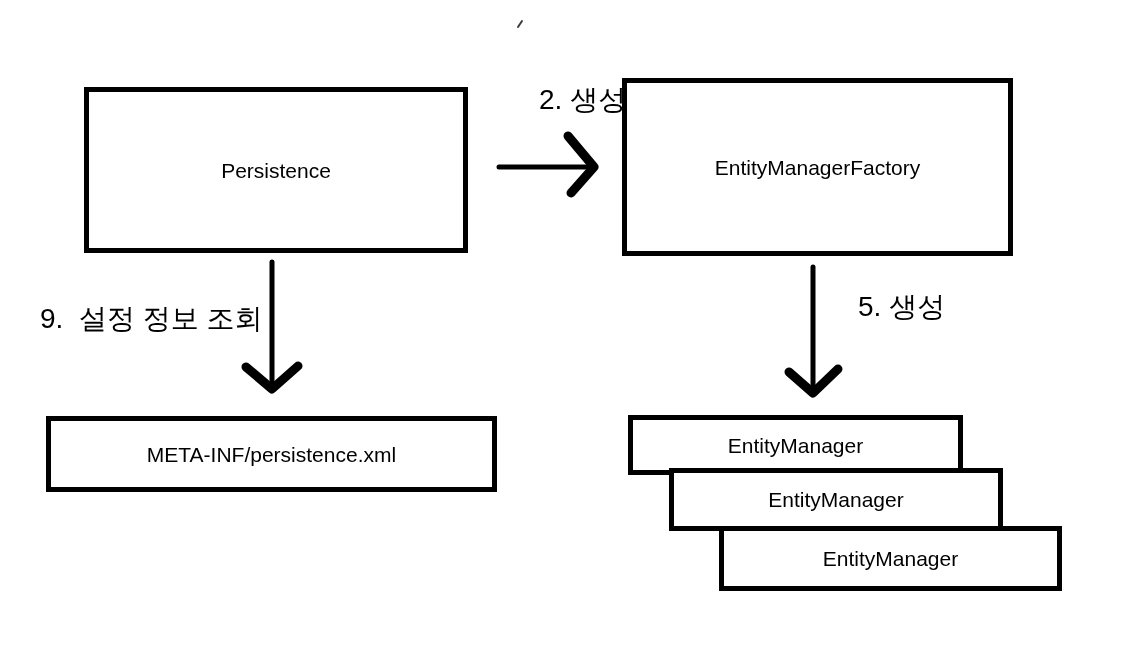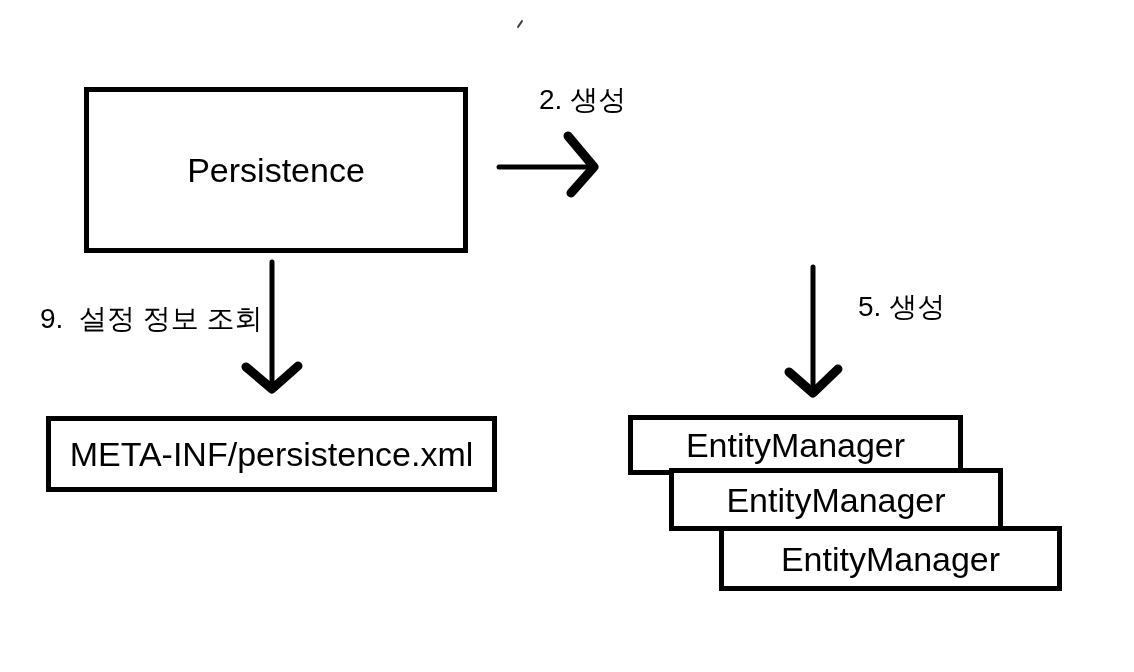--- a/index.html
+++ b/index.html
@@ -21,21 +21,21 @@
     width: 1134px; height: 672px;
     pointer-events: none;
   }
   .node {
     position: absolute;
     background: #ffffff;
     border: 5px solid #000000;
     display: flex;
     align-items: center;
     justify-content: center;
-    font-size: 34px;
+    font-size: 21px;
     line-height: 1;
     white-space: nowrap;
   }
   .node-persistence        { left: 84px;  top: 87px;  width: 384px; height: 166px; }
   .node-emf                { left: 622px; top: 78px;  width: 391px; height: 178px; }
   .node-persistence-xml    { left: 46px;  top: 416px; width: 451px; height: 76px; }
   .node-em-1               { left: 628px; top: 415px; width: 335px; height: 60px; }
   .node-em-2               { left: 669px; top: 468px; width: 334px; height: 63px; }
   .node-em-3               { left: 719px; top: 526px; width: 343px; height: 65px; }
   .edge-label {
@@ -72,20 +72,23 @@
     <g>
       <line x1="813" y1="267" x2="813" y2="388" stroke-width="5"></line>
       <polyline points="789,372 813,393 838,369" stroke-width="9"></polyline>
     </g>
   </svg>
 
   <div class="node node-persistence">
     <span>Persistence</span>
   </div>
 
+  <div class="node node-emf">
+    <span>EntityManagerFactory</span>
+  </div>
 
   <div class="node node-persistence-xml">
     <span>META-INF/persistence.xml</span>
   </div>
 
   <div class="node node-em-1">
     <span>EntityManager</span>
   </div>
   <div class="node node-em-2">
     <span>EntityManager</span>

